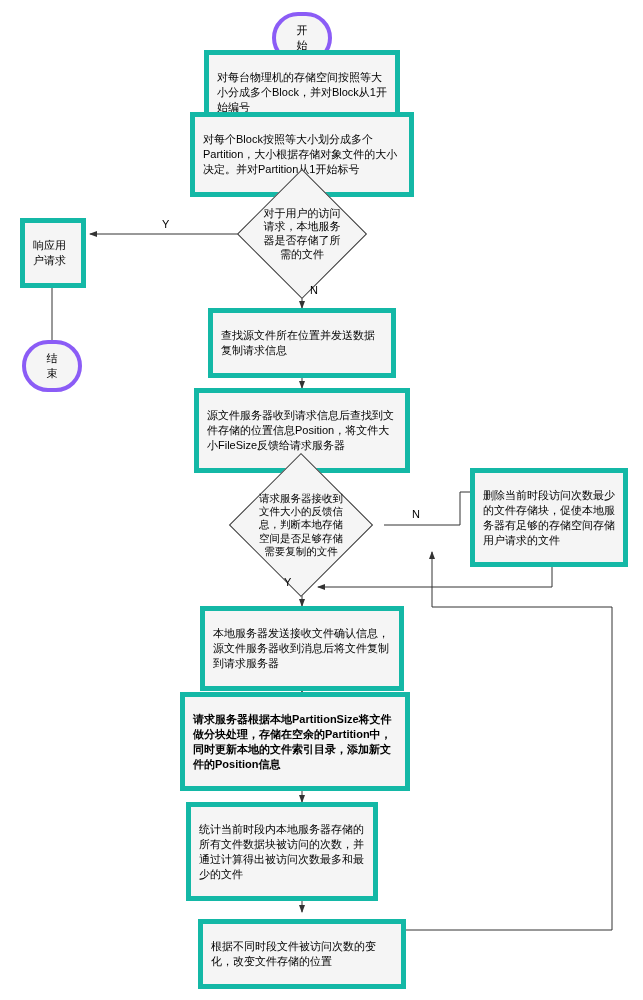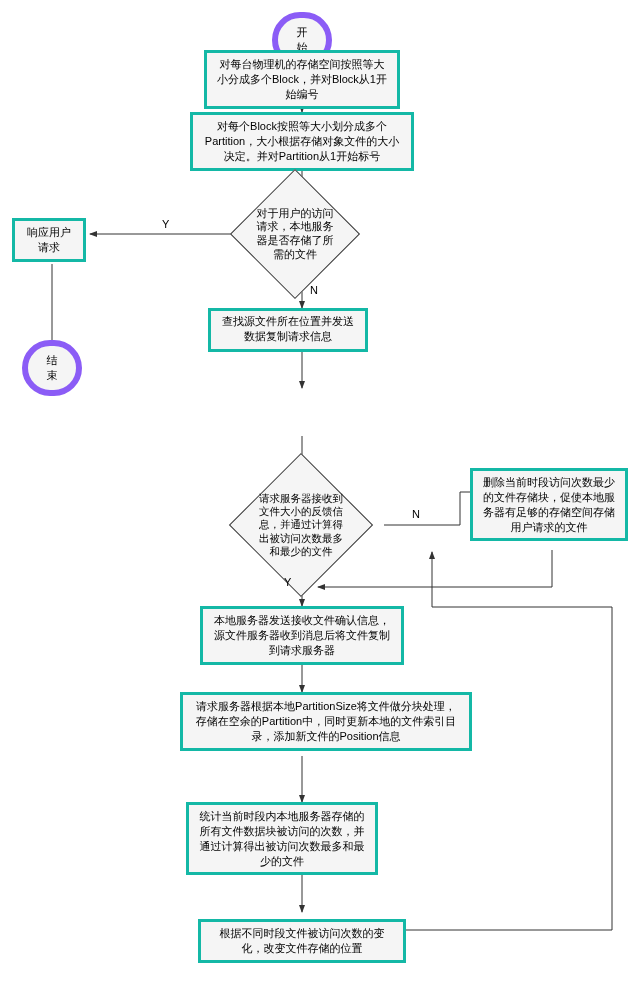--- a/index.html
+++ b/index.html
@@ -11,29 +11,28 @@
     background: #fff;
     width: 643px;
   }
   .canvas {
     position: relative;
     width: 620px;
     height: 976px;
   }
   .node {
     position: absolute;
-    border: 3px solid #14b8a6;
+    border: 5px solid #14b8a6;
     background: #f5f5f5;
-    padding: 4px 8px;
+    padding: 15px 8px;
     line-height: 1.35;
-    text-align: center;
   }
   .term {
     position: absolute;
-    border: 6px solid #8b5cf6;
+    border: 4px solid #8b5cf6;
     border-radius: 999px;
     background: #f5f5f5;
     padding: 7px 16px;
     text-align: center;
   }
   .diamond-wrap {
     position: absolute;
   }
   .diamond {
     width: 100%;
@@ -112,60 +111,63 @@
   </div>
 
   <div class="node" style="left:192px; top:38px; width:196px;">
     <span>对每台物理机的存储空间按照等大小分成多个Block，并对Block从1开始编号</span>
   </div>
 
   <div class="node" style="left:178px; top:100px; width:224px;">
     <span>对每个Block按照等大小划分成多个Partition，大小根据存储对象文件的大小决定。并对Partition从1开始标号</span>
   </div>
 
-  <div class="diamond-wrap" style="left:237px; top:176px; width:92px; height:92px;">
+  <div class="diamond-wrap" style="left:244px; top:176px; width:92px; height:92px;">
     <div class="diamond"></div>
     <div class="diamond-text">
         <span>对于用户的访问请求，本地服务器是否存储了所需的文件</span>
       </div>
   </div>
   <div class="lbl" style="left:150px; top:206px;">Y</div>
   <div class="lbl" style="left:298px; top:272px;">N</div>
 
-  <div class="node" style="left:0; top:206px; width:74px;">
+  <div class="node" style="left:8px; top:206px; width:66px;">
     <span>响应用户请求</span>
   </div>
 
   <div class="term" style="left:10px; top:328px; width:60px;">
     <span>结束</span>
   </div>
 
-  <div class="node" style="left:196px; top:296px; width:160px;font-family:Liberation Mono, monospace;">
+  <div class="node" style="left:196px; top:296px; width:188px;">
     <span>查找源文件所在位置并发送数据复制请求信息</span>
   </div>
 
+  <div class="node" style="left:182px; top:376px; width:216px;">
+    <span>源文件服务器收到请求信息后查找到文件存储的位置信息Position，将文件大小FileSize反馈给请求服务器</span>
+  </div>
 
   <div class="diamond-wrap" style="left:238px; top:462px; width:102px; height:102px;">
     <div class="diamond"></div>
     <div class="diamond-text" style="font-size:10.5px;">
-        <span>请求服务器接收到文件大小的反馈信息，并通过计算得出被访问次数最多和最少的文件</span>
+        <span>请求服务器接收到文件大小的反馈信息，判断本地存储空间是否足够存储需要复制的文件</span>
       </div>
   </div>
   <div class="lbl" style="left:400px; top:496px;">N</div>
   <div class="lbl" style="left:272px; top:564px;">Y</div>
 
   <div class="node" style="left:188px; top:594px; width:204px;">
     <span>本地服务器发送接收文件确认信息，源文件服务器收到消息后将文件复制到请求服务器</span>
   </div>
 
   <div class="node" style="left:458px; top:456px; width:158px;">
     <span>删除当前时段访问次数最少的文件存储块，促使本地服务器有足够的存储空间存储用户请求的文件</span>
   </div>
 
-  <div class="node" style="left:168px; top:680px; width:292px;">
+  <div class="node" style="left:168px; top:680px; width:230px;font-weight:bold;">
     <span>请求服务器根据本地PartitionSize将文件做分块处理，存储在空余的Partition中，同时更新本地的文件索引目录，添加新文件的Position信息</span>
   </div>
 
   <div class="node" style="left:174px; top:790px; width:192px;">
     <span>统计当前时段内本地服务器存储的所有文件数据块被访问的次数，并通过计算得出被访问次数最多和最少的文件</span>
   </div>
 
   <div class="node" style="left:186px; top:900px; width:208px;margin-top:7px;">
     <span>根据不同时段文件被访问次数的变化，改变文件存储的位置</span>
   </div>

